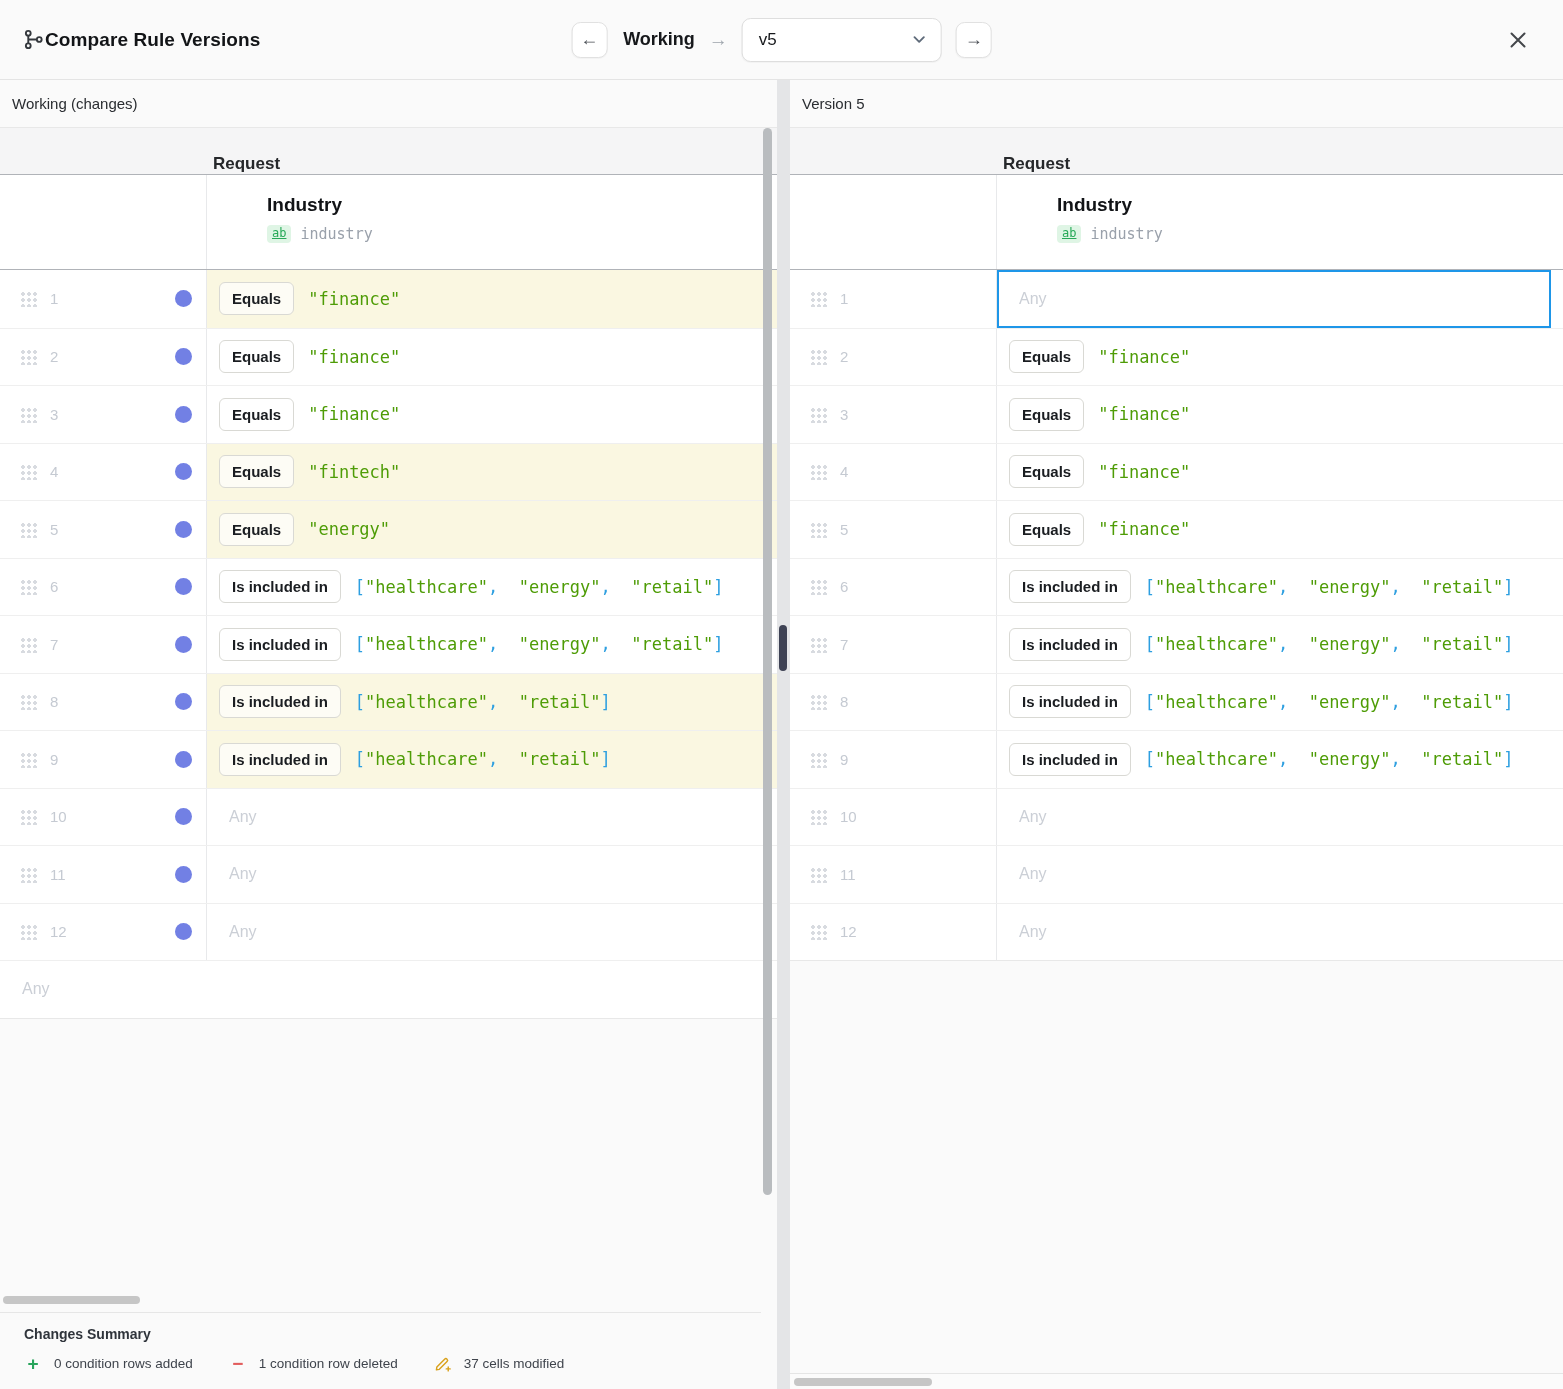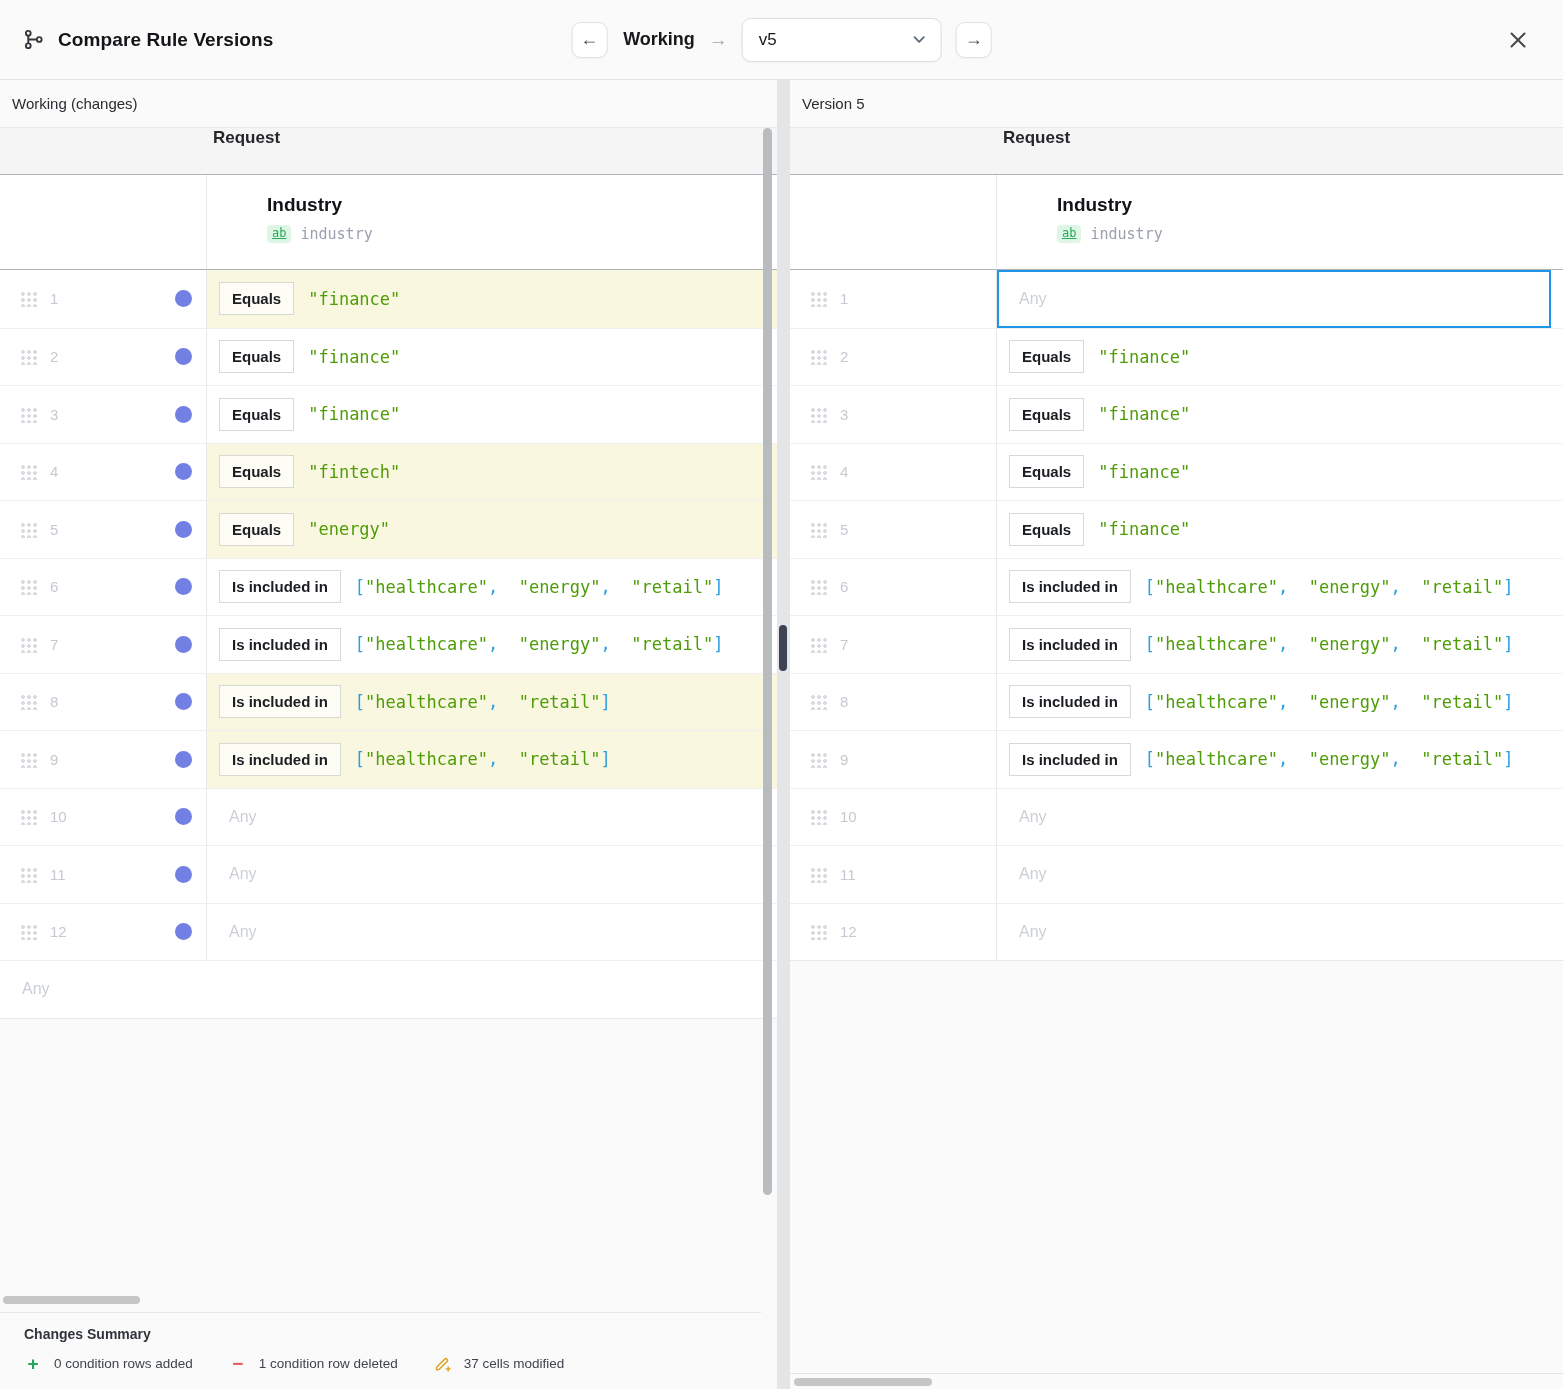--- a/index.html
+++ b/index.html
@@ -7,21 +7,21 @@
   body {
     font-family: "Liberation Sans", sans-serif;
     background:#FAFAFA; color:#24272B;
   }
 
   
   .topbar{
     height:80px; background:#FAFAFA; border-bottom:1px solid #E4E4E4;
     display:flex; align-items:center; padding:0 30px 0 22px; position:relative;
   }
-  .topbar-left{ display:flex; align-items:center; gap:13px; }
+  .topbar-left{ display:flex; align-items:center; }
   .branch-icon{ display:inline-flex; }
   .title{ font-size:19px; font-weight:700; color:#121417; letter-spacing:.1px; }
   .topbar-center{
     position:absolute; left:50%; top:50%; transform:translate(-50%,-50%);
     display:flex; align-items:center;
   }
   .nav-btn{
     width:36px; height:36px; background:#FFFFFF; border:1px solid #E1E1E1;
     border-radius:9px; display:flex; align-items:center; justify-content:center;
     font-size:18px; color:#4A4F55; cursor:pointer; font-family:inherit;
@@ -51,21 +51,21 @@
     background:#3E4254; border-radius:4px;
   }
 
   .panel-label{
     height:48px; background:#FAFAFA; border-bottom:1px solid #E8E8E8;
     display:flex; align-items:center; padding-left:12px;
     font-size:15px; color:#2A2D31;
   }
   .group-band{
     height:47px; background:#F5F5F6; border-bottom:1px solid #B0B3B8;
-    display:flex; align-items:flex-start; padding-left:213px;
+    display:flex; align-items:flex-end; padding-left:213px;
   }
   .group-band .gb-title{ font-size:17px; font-weight:700; color:#26282B; }
 
   .col-header{ height:95px; background:#fff; border-bottom:1px solid #B0B3B8; display:flex;gap:48px; }
   .col-header .rowhead-col{ width:207px; border-right:1px solid #E8E9EB; }
   .col-header .col-main{ flex:1; padding:19px 0 0 12px; }
   .col-title{ font-size:19px; font-weight:700; color:#111316; margin-bottom:9px; }
   .col-meta{ display:flex; align-items:center; gap:9px; }
   .type-badge{
     font-family:"DejaVu Sans Mono", monospace; font-size:12px;
@@ -95,21 +95,21 @@
   .dot{
     width:17px; height:17px; border-radius:50%;
     background:var(--change-dot,#7280E4); flex:0 0 17px;
   }
   .cell{
     flex:1; display:flex; align-items:center; padding-left:12px;
     position:relative; background:#fff;
   }
   .op-chip{
     display:inline-flex; align-items:center;
-    border:1px solid #D9D9D4; border-radius:0; background:rgba(255,255,255,.65);
+    border:1px solid #D9D9D4; border-radius:6px; background:rgba(255,255,255,.65);
     padding:7px 12px; font-size:15px; font-weight:600; color:#1A1D21;
     margin-right:14px; white-space:nowrap; cursor:pointer;
   }
   .value{ font-family:"DejaVu Sans Mono", monospace; font-size:17px; white-space:pre; }
   .value .str{ color:var(--string-value,#4E9C06); }
   .value .punct{ color:var(--array-punctuation,#2D9FE0); }
   .value.any{ font-family:"Liberation Sans", sans-serif; font-size:16px; color:#CBCFD6; margin-left:10px; }
   .sel-overlay{
     position:absolute; top:0; bottom:0; left:0; right:12px;
     border:2px solid var(--selection-border,#1E96E8); pointer-events:none;

